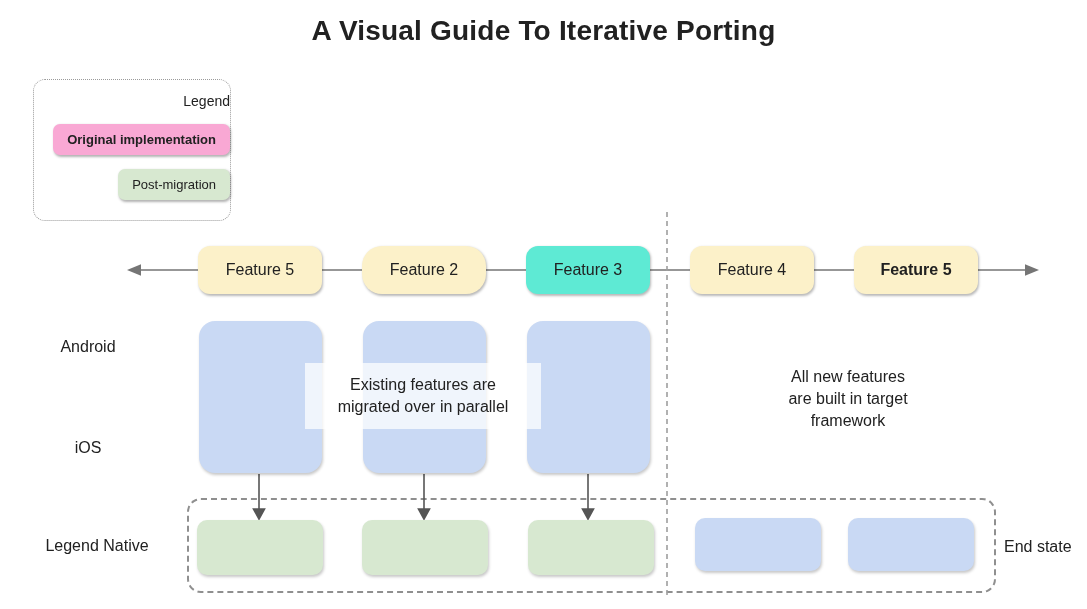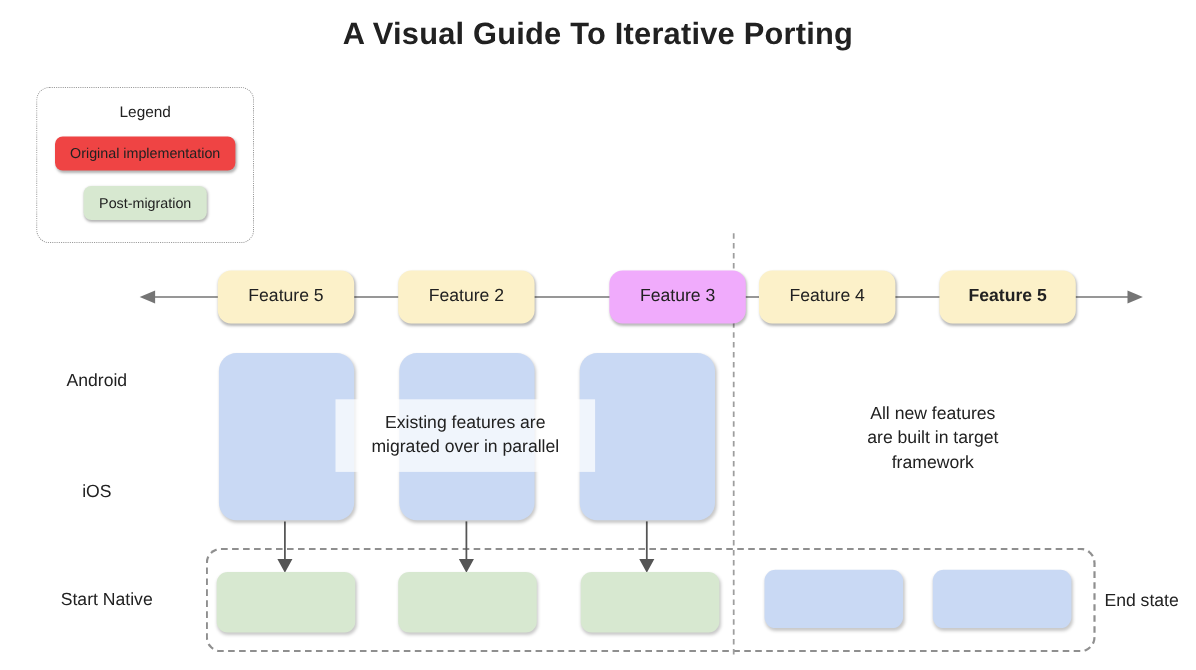--- a/index.html
+++ b/index.html
@@ -28,21 +28,21 @@
 
   
   .legend {
     left: 33px; top: 79px;
     width: 198px; height: 142px;
     border: 1.5px dotted #9a9a9a;
     border-radius: 12px;
     box-sizing: border-box;
     display: flex;
     flex-direction: column;
-    align-items: center;
+    align-items: flex-end;
     z-index: 4;
   }
   .legend-title {
     margin-top: 13px;
     font-size: 14px;
   }
   .chip {
     border-radius: 7px;
     font-size: 13px;
     padding: 8px 14px;
@@ -134,21 +134,21 @@
 </style>
 </head>
 <body>
 
 <div class="canvas">
 
   <div class="abs title">A Visual Guide To Iterative Porting</div>
 
   <div class="abs legend">
     <div class="legend-title">Legend</div>
-    <div class="chip chip-original" style="background: #ef4444;">Original implementation</div>
+    <div class="chip chip-original" style="background: #f9a8d4; font-weight: bold;">Original implementation</div>
     <div class="chip chip-post" style="background: rgb(215, 232, 208);">Post-migration</div>
   </div>
 
 
   <svg class="abs overlay-svg" width="1087" height="609" viewBox="0 0 1087 609">
     <line x1="138" y1="270" x2="1028" y2="270" stroke="#757575" stroke-width="1.5"></line>
     <polygon points="127,270 141,264.2 141,275.8" fill="#757575"></polygon>
     <polygon points="1039,270 1025,264.2 1025,275.8" fill="#757575"></polygon>
     <line x1="667" y1="212" x2="667" y2="599" stroke="#9e9e9e" stroke-width="1.6" stroke-dasharray="5 4"></line>
     <g stroke="#555555" stroke-width="1.6" fill="#555555">
@@ -157,28 +157,28 @@
       <line x1="424" y1="474" x2="424" y2="509"></line>
       <polygon points="418.5,509 429.5,509 424,519"></polygon>
       <line x1="588" y1="474" x2="588" y2="509"></line>
       <polygon points="582.5,509 593.5,509 588,519"></polygon>
     </g>
   </svg>
 
   <div class="abs end-state-container"></div>
 
   <div class="abs feature-box" style="left: 198px; background: rgb(252, 241, 201);">Feature 5</div>
-  <div class="abs feature-box" style="left: 362px; background: rgb(252, 241, 201);">Feature 2</div>
-  <div class="abs feature-box" style="left: 554px; background: #f0abfc;">Feature 3</div>
+  <div class="abs feature-box" style="left: 362px; background: rgb(252, 241, 201); border-radius: 20px;">Feature 2</div>
+  <div class="abs feature-box" style="left: 526px; background: #5eead4;">Feature 3</div>
   <div class="abs feature-box" style="left: 690px; background: rgb(252, 241, 201);">Feature 4</div>
   <div class="abs feature-box" style="left: 854px; background: rgb(252, 241, 201); font-weight: bold;">Feature 5</div>
 
   <div class="abs platform-label" style="left:88px; top:338px">Android</div>
   <div class="abs platform-label" style="left:88px; top:439px">iOS</div>
-  <div class="abs platform-label" style="left:97px; top:537px">Start Native</div>
+  <div class="abs platform-label" style="left:97px; top:537px">Legend Native</div>
 
   <div class="abs tall-block" style="left: 199px; background: rgb(201, 217, 244);"></div>
   <div class="abs tall-block" style="left: 363px; background: rgb(201, 217, 244);"></div>
   <div class="abs tall-block" style="left: 527px; background: rgb(201, 217, 244);"></div>
 
   <div class="abs existing-band">
     <div class="note">Existing features are
 migrated over in parallel</div>
   </div>
 

